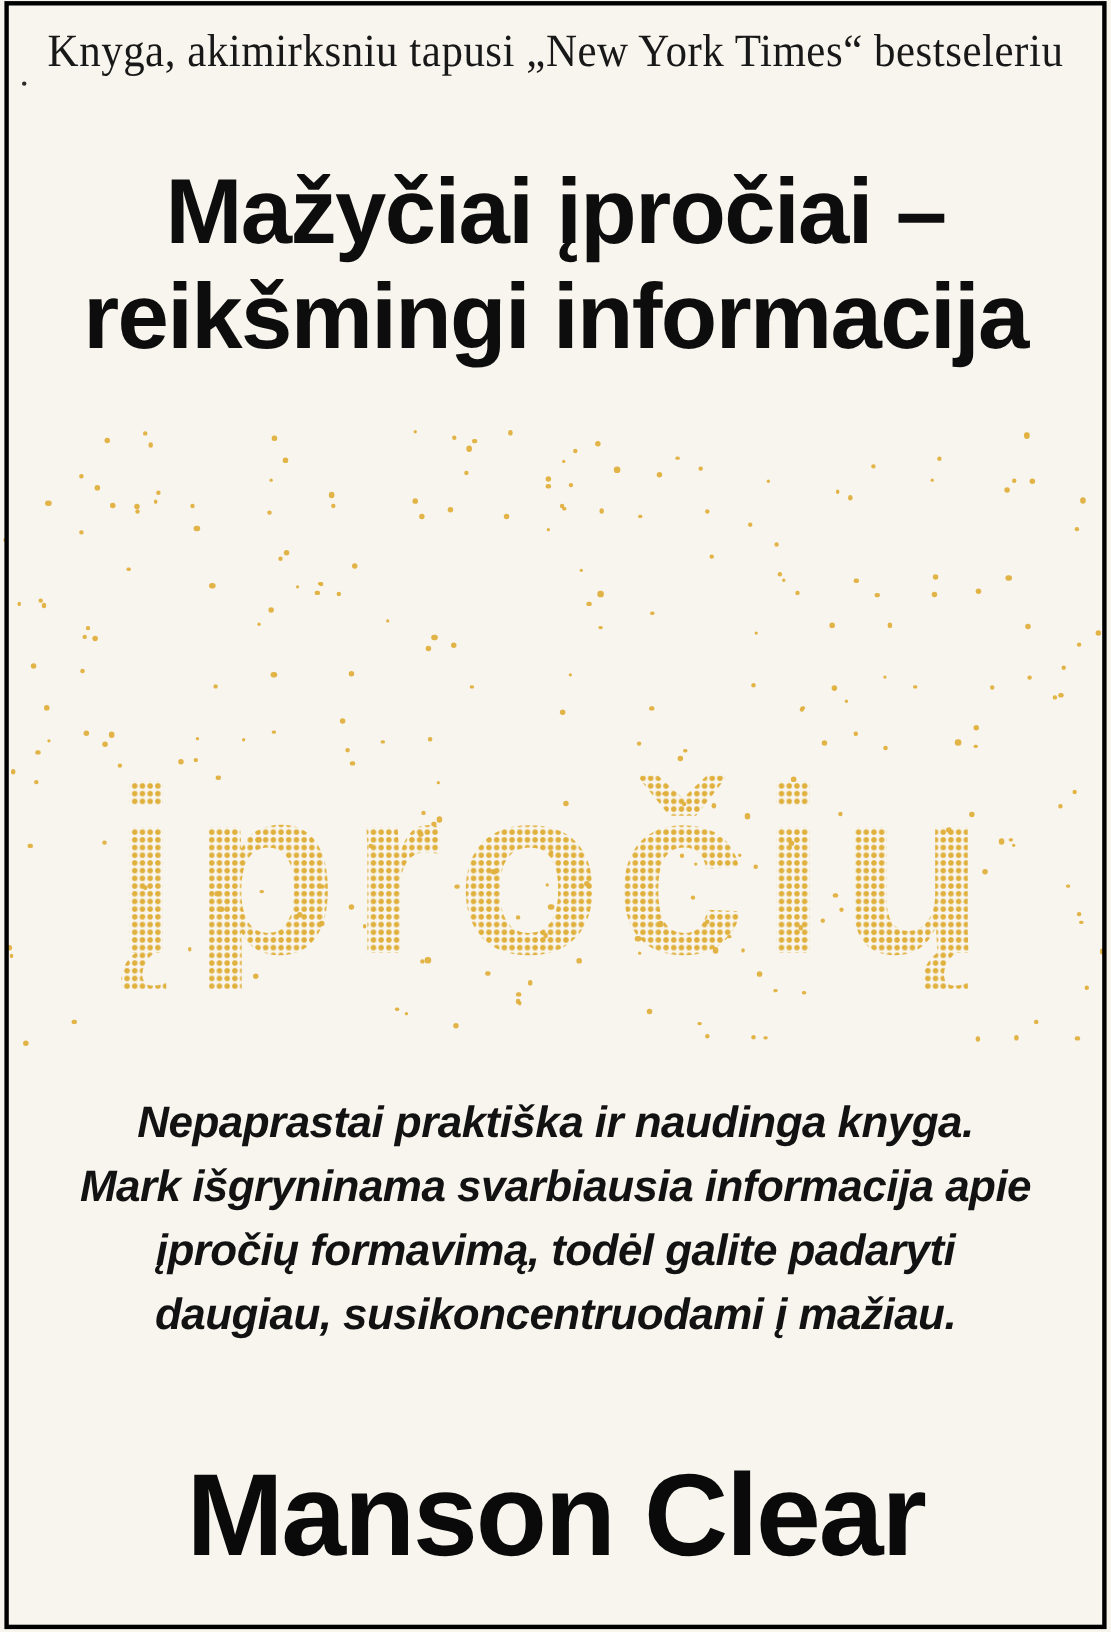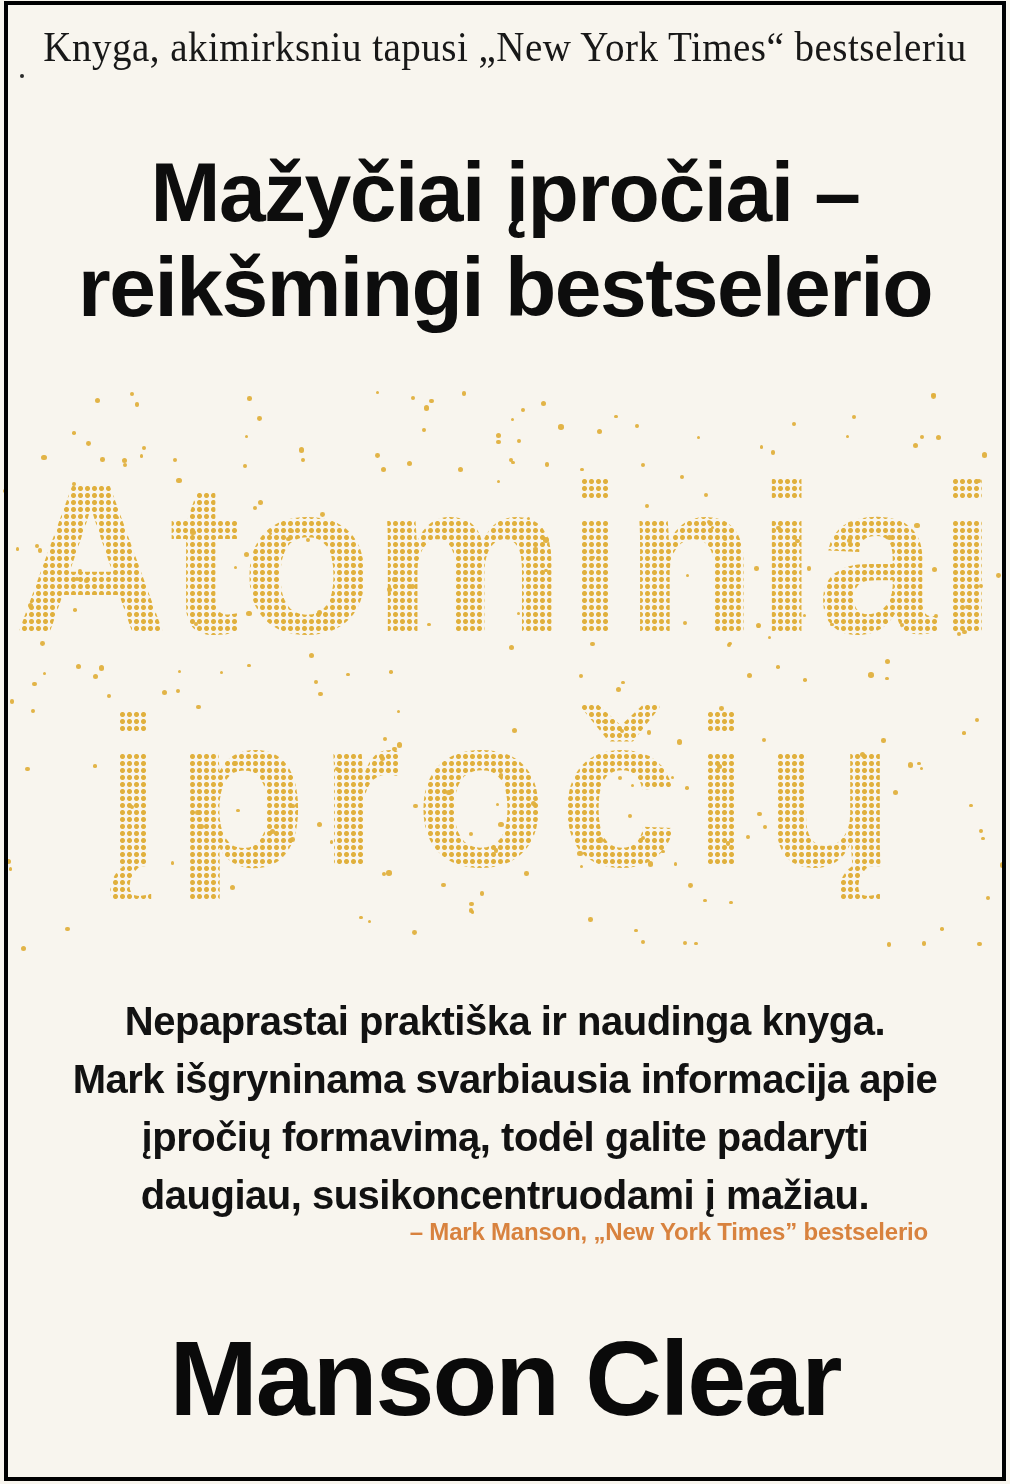--- a/index.html
+++ b/index.html
@@ -40,21 +40,21 @@
     background-size:7px 7px;
     -webkit-background-clip:text;background-clip:text;
   }
   .title-line-1{top:450px;}
   .title-line-2{top:683px;letter-spacing:12px;}
 
   .dot{position:absolute;border-radius:50%;background:var(--gold);opacity:.95;}
 
   .quote{
     position:absolute;left:0;right:0;top:992px;
-    text-align:center;font-weight:700;
+    text-align:center;font-weight:700;font-style:italic;
     font-size:40px;line-height:58px;letter-spacing:-.5px;
     color:#121212;white-space:nowrap;
   }
 
   .attribution{
     position:absolute;right:82px;top:1215px;
     text-align:right;font-weight:700;
     font-size:24px;line-height:33px;letter-spacing:-.2px;
     color:var(--orange);white-space:nowrap;
   }
@@ -69,21 +69,21 @@
 </head>
 <body>
 
 <div class="cover">
 
   <div class="banner">Knyga, akimirksniu tapusi „New York Times“ bestseleriu</div>
   <div class="stray-dot"></div>
 
   <div class="headline">
     <div>Mažyčiai įpročiai –</div>
-    <div>reikšmingi bestselerio</div>
+    <div>reikšmingi informacija</div>
   </div>
 
   <div>
       <span class="dot" style="left: 703.4px; top: 899px; width: 3.4px; height: 3.4px;"></span>
       <span class="dot" style="left: 41px; top: 454.7px; width: 5.5px; height: 5.5px;"></span>
       <span class="dot" style="left: 802.8px; top: 613.8px; width: 3.6px; height: 3.6px;"></span>
       <span class="dot" style="left: 544.3px; top: 568.5px; width: 3.5px; height: 3.5px;"></span>
       <span class="dot" style="left: 543.4px; top: 537.4px; width: 5.6px; height: 5.6px;"></span>
       <span class="dot" style="left: 496.4px; top: 439.9px; width: 4.2px; height: 4.2px;"></span>
       <span class="dot" style="left: 868.3px; top: 672.2px; width: 5.5px; height: 5.5px;"></span>
@@ -325,30 +325,28 @@
       <span class="dot" style="left: 3.1px; top: 489px; width: 4px; height: 4px;"></span>
       <span class="dot" style="left: 885.4px; top: 677.2px; width: 3.2px; height: 3.2px;"></span>
       <span class="dot" style="left: 977.4px; top: 941.7px; width: 4.4px; height: 4.4px;"></span>
       <span class="dot" style="left: 219.8px; top: 671.1px; width: 3.3px; height: 3.3px;"></span>
       <span class="dot" style="left: 696.7px; top: 436.2px; width: 3.2px; height: 3.2px;"></span>
       <span class="dot" style="left: 757.2px; top: 812px; width: 4.4px; height: 4.4px;"></span>
       <span class="dot" style="left: 15.8px; top: 547.3px; width: 3.6px; height: 3.6px;"></span>
       <span class="dot" style="left: 614.2px; top: 414.5px; width: 3.9px; height: 3.9px;"></span>
     </div>
 
-  <div class="dotted title-line-1">Atominiai</div>
   <div class="dotted title-line-2">įpročių</div>
 
   <div class="quote">
     <div>Nepaprastai praktiška ir naudinga knyga.</div>
     <div>Mark išgryninama svarbiausia informacija apie</div>
     <div>įpročių formavimą, todėl galite padaryti</div>
     <div>daugiau, susikoncentruodami į mažiau.</div>
   </div>
 
   <div class="attribution">
-    <div>– Mark Manson, „New York Times” bestselerio</div>
   </div>
 
   <div class="author">Manson Clear</div>
 
   <div class="frame"></div>
 </div>
 
 </body></html>

